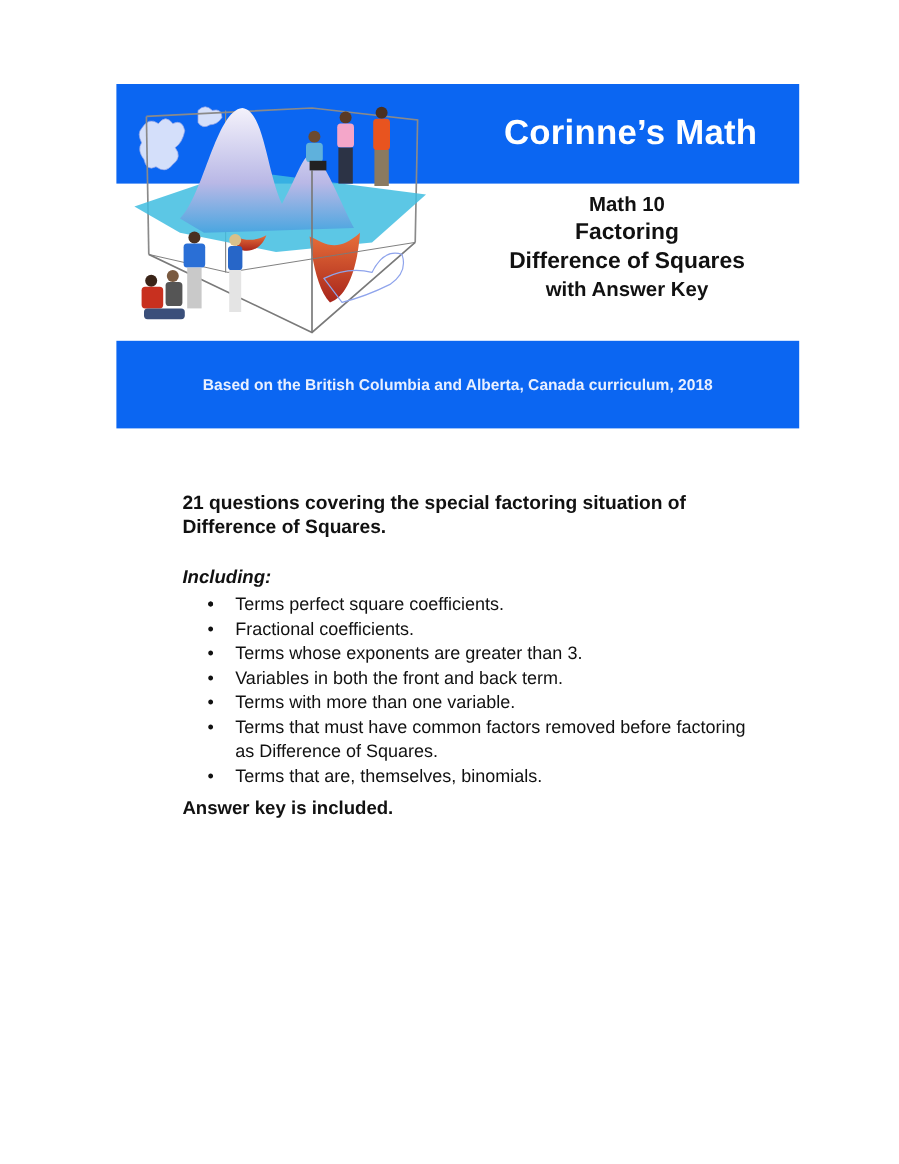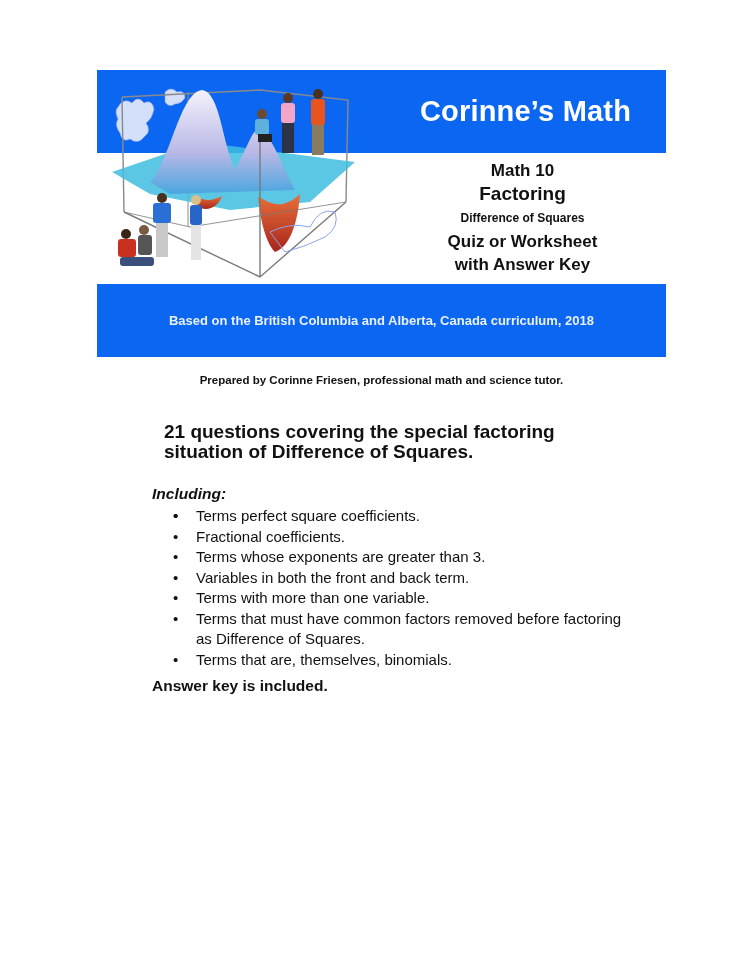--- a/index.html
+++ b/index.html
@@ -21,37 +21,37 @@
   .illustration {
     position: absolute; left: 110px; top: 82px; width: 255px; height: 200px;
   }
   .cover-subtitle {
     position: absolute; left: 380px; top: 160px; width: 285px;
     text-align: center; font-weight: bold;
   }
   .cover-subtitle .line { display: block; }
   .cover-subtitle .l1 { font-size: 17px; line-height: 22px; }
   .cover-subtitle .l2 { font-size: 19px; line-height: 24px; }
-  .cover-subtitle .l3 { font-size: 12px; line-height: 24px; }
+  .cover-subtitle .l3 { font-size: 19px; line-height: 24px; }
   .cover-subtitle .l4 { font-size: 17px; line-height: 23px; }
   .cover-subtitle .l5 { font-size: 17px; line-height: 23px; }
 
   .band-bottom {
     position: absolute; left: 97px; top: 284px; width: 569px; height: 73px;
     background: #0b66f2; display: flex; align-items: center; justify-content: center;
   }
   .band-bottom span { color: #e9f0ff; font-weight: bold; font-size: 13px; text-align: right; }
 
   .prepared {
     position: absolute; left: 97px; top: 374px; width: 569px; text-align: center;
     font-weight: bold; font-size: 11.5px;
   }
 
   .content { position: absolute; left: 152px; top: 410px; width: 470px; }
-  .intro { font-weight: bold; font-size: 19px; line-height: 20px; margin: 12px; }
+  .intro { font-weight: bold; font-size: 16px; line-height: 20px; margin: 0; }
   .including { font-weight: bold; font-size: 15.5px; margin: 22px 0 2px 0; line-height: 20px; font-style: italic; }
   ul.features { list-style: none; margin: 0; padding: 0; }
   ul.features li {
     position: relative; padding-left: 44px; font-size: 15px; line-height: 20.5px;
   }
   ul.features li .bullet {
     position: absolute; left: 21px; top: 0; font-size: 15px;
   }
   .answer-key { font-weight: bold; font-size: 15.5px; margin-top: 6px; line-height: 20px; }
 </style>
@@ -125,29 +125,27 @@
       <rect x="28" y="153" width="14" height="20" rx="3" fill="#555"></rect>
     </g>
   </svg>
 
   <div class="brand-title">Corinne’s Math</div>
 
   <div class="cover-subtitle">
     <span class="line l1">Math 10</span>
     <span class="line l2">Factoring</span>
     <span class="line l3">Difference of Squares</span>
-    <span class="line l4">Quiz or Worksheet</span>
     <span class="line l5">with Answer Key</span>
   </div>
 
   <div class="band-bottom">
     <span>Based on the British Columbia and Alberta, Canada curriculum, 2018</span>
   </div>
 
-  <div class="prepared">Prepared by Corinne Friesen, professional math and science tutor.</div>
 
   <div class="content">
     <p class="intro">21 questions covering the special factoring situation of Difference of Squares.</p>
     <div class="including">Including:</div>
     <ul class="features">
       <li><span class="bullet">•</span></li>
       <li><span class="bullet">•</span><span>Terms  perfect square coefficients.</span></li>
       <li><span class="bullet">•</span><span>Fractional coefficients.</span></li>
       <li><span class="bullet">•</span><span>Terms whose exponents are greater than 3.</span></li>
       <li><span class="bullet">•</span><span>Variables in both the front and back term.</span></li>

